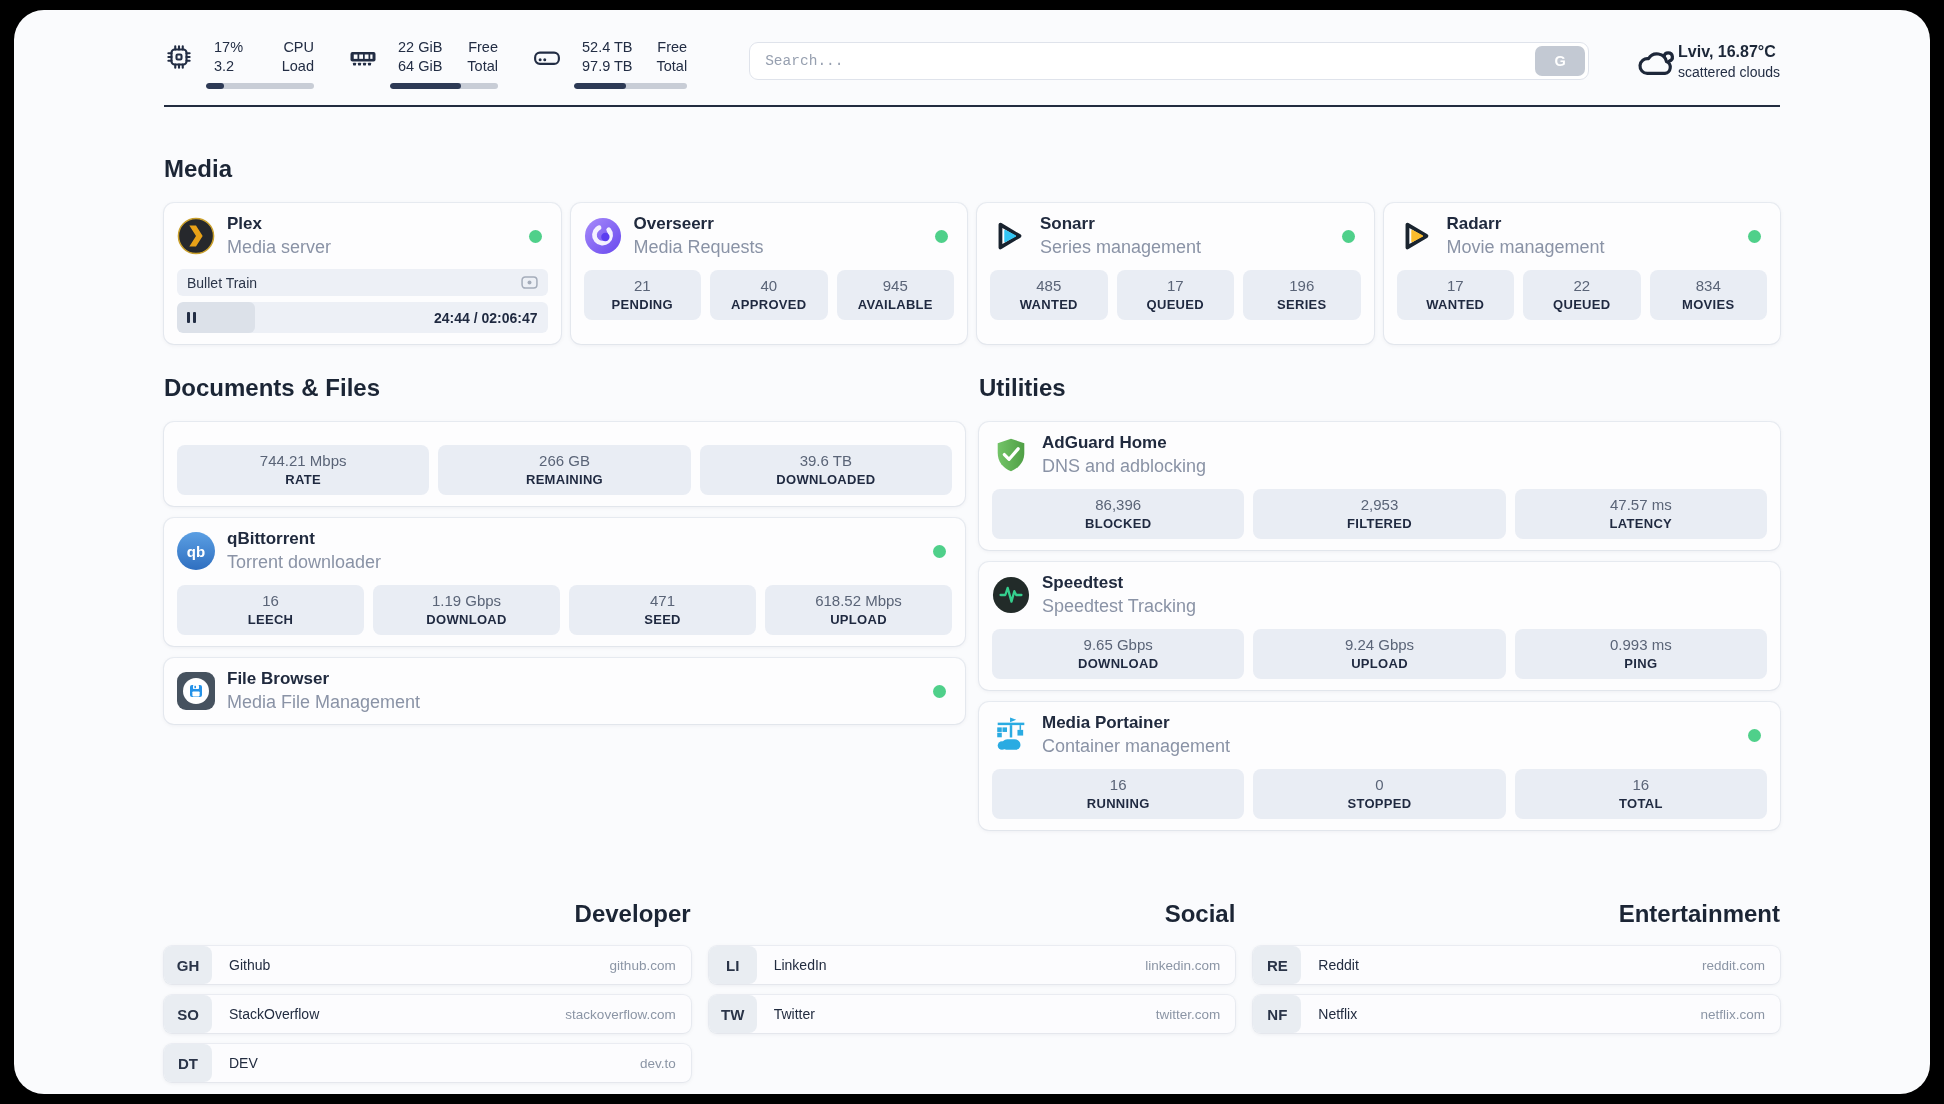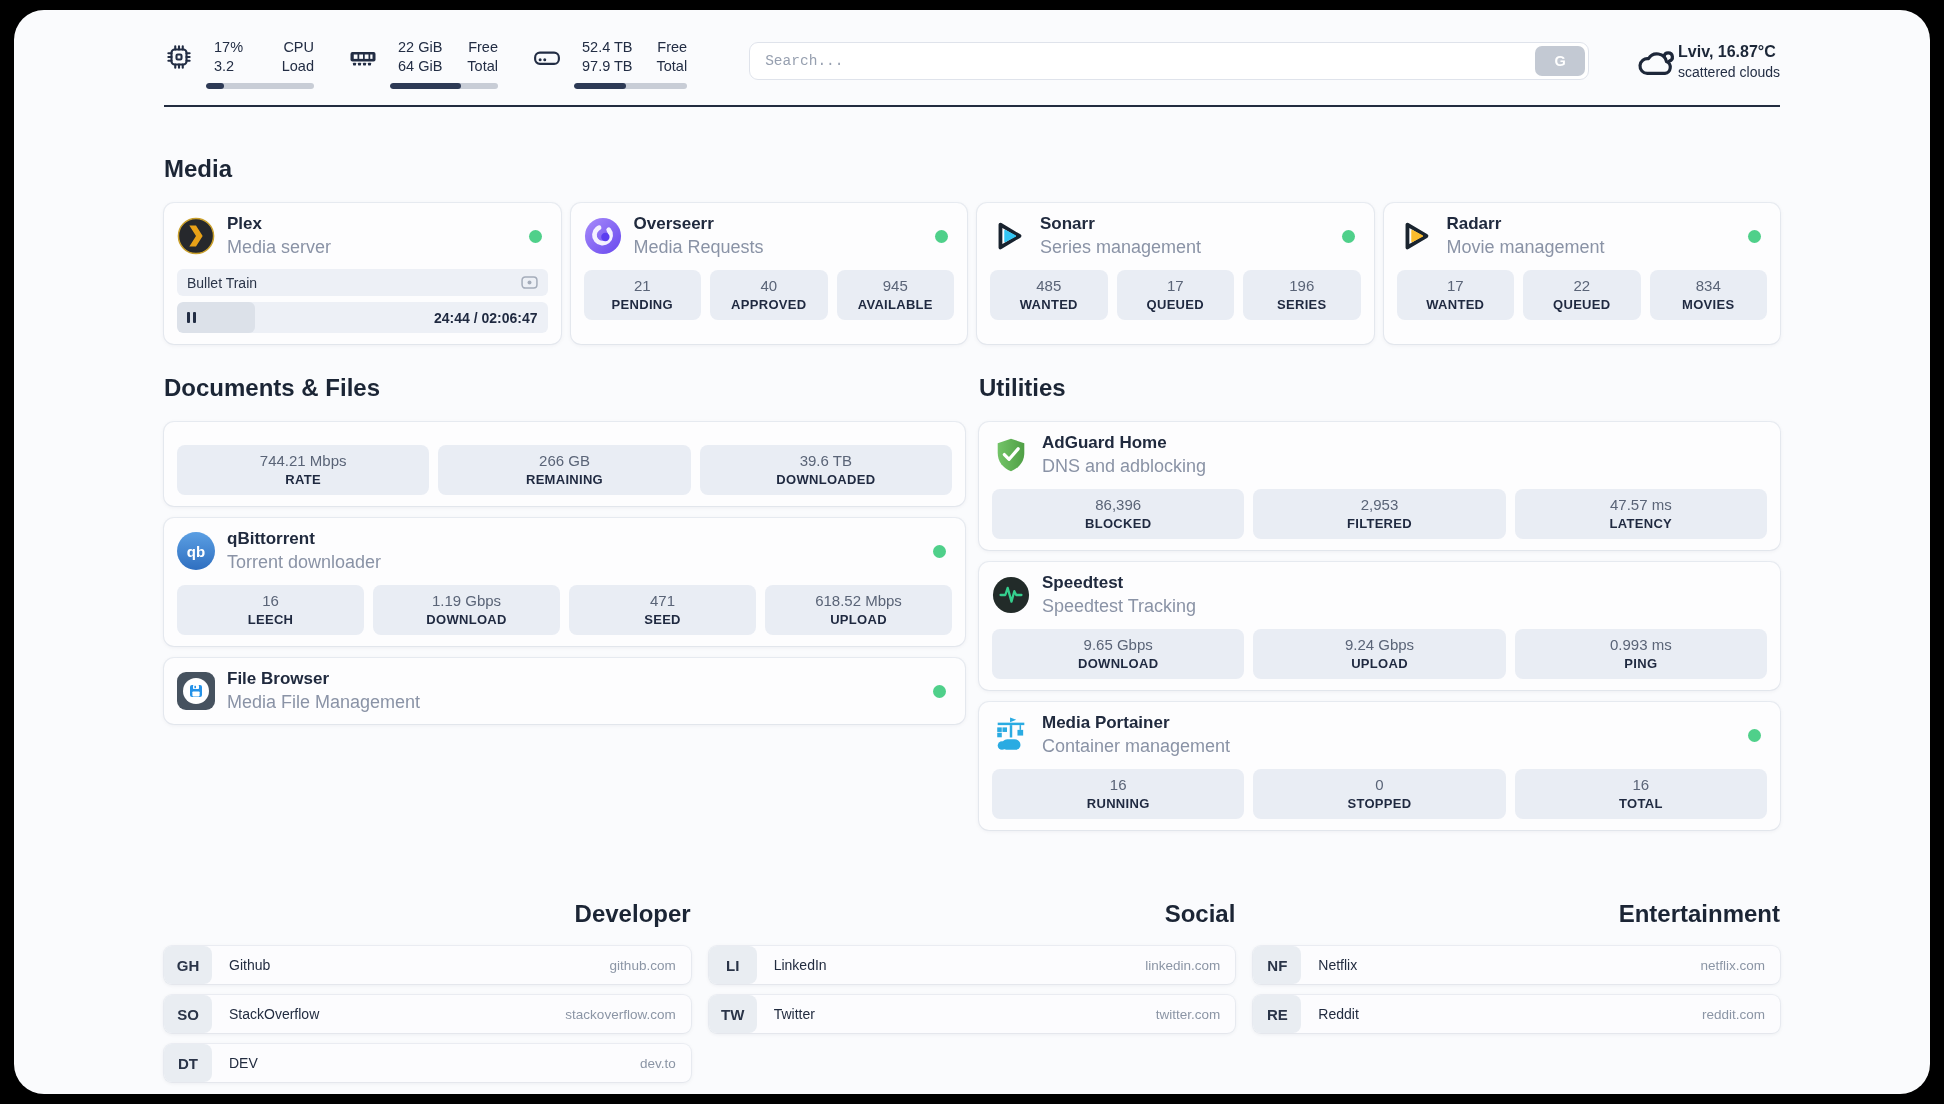--- a/index.html
+++ b/index.html
@@ -542,25 +542,25 @@
       <a class="bm-row">
         <span class="bm-badge">TW</span>
         <span class="bm-name">Twitter</span>
         <span class="bm-url">twitter.com</span>
       </a>
     </div>
 
     <div class="bm-group">
       <h2 class="sec">Entertainment</h2>
       <a class="bm-row">
+        <span class="bm-badge">RE</span>
+        <span class="bm-name">Reddit</span>
+        <span class="bm-url">reddit.com</span>
+      </a>
+      <a class="bm-row">
         <span class="bm-badge">NF</span>
         <span class="bm-name">Netflix</span>
         <span class="bm-url">netflix.com</span>
       </a>
-      <a class="bm-row">
-        <span class="bm-badge">RE</span>
-        <span class="bm-name">Reddit</span>
-        <span class="bm-url">reddit.com</span>
-      </a>
     </div>
   </div>
 
 </div>
 
 </body></html>

